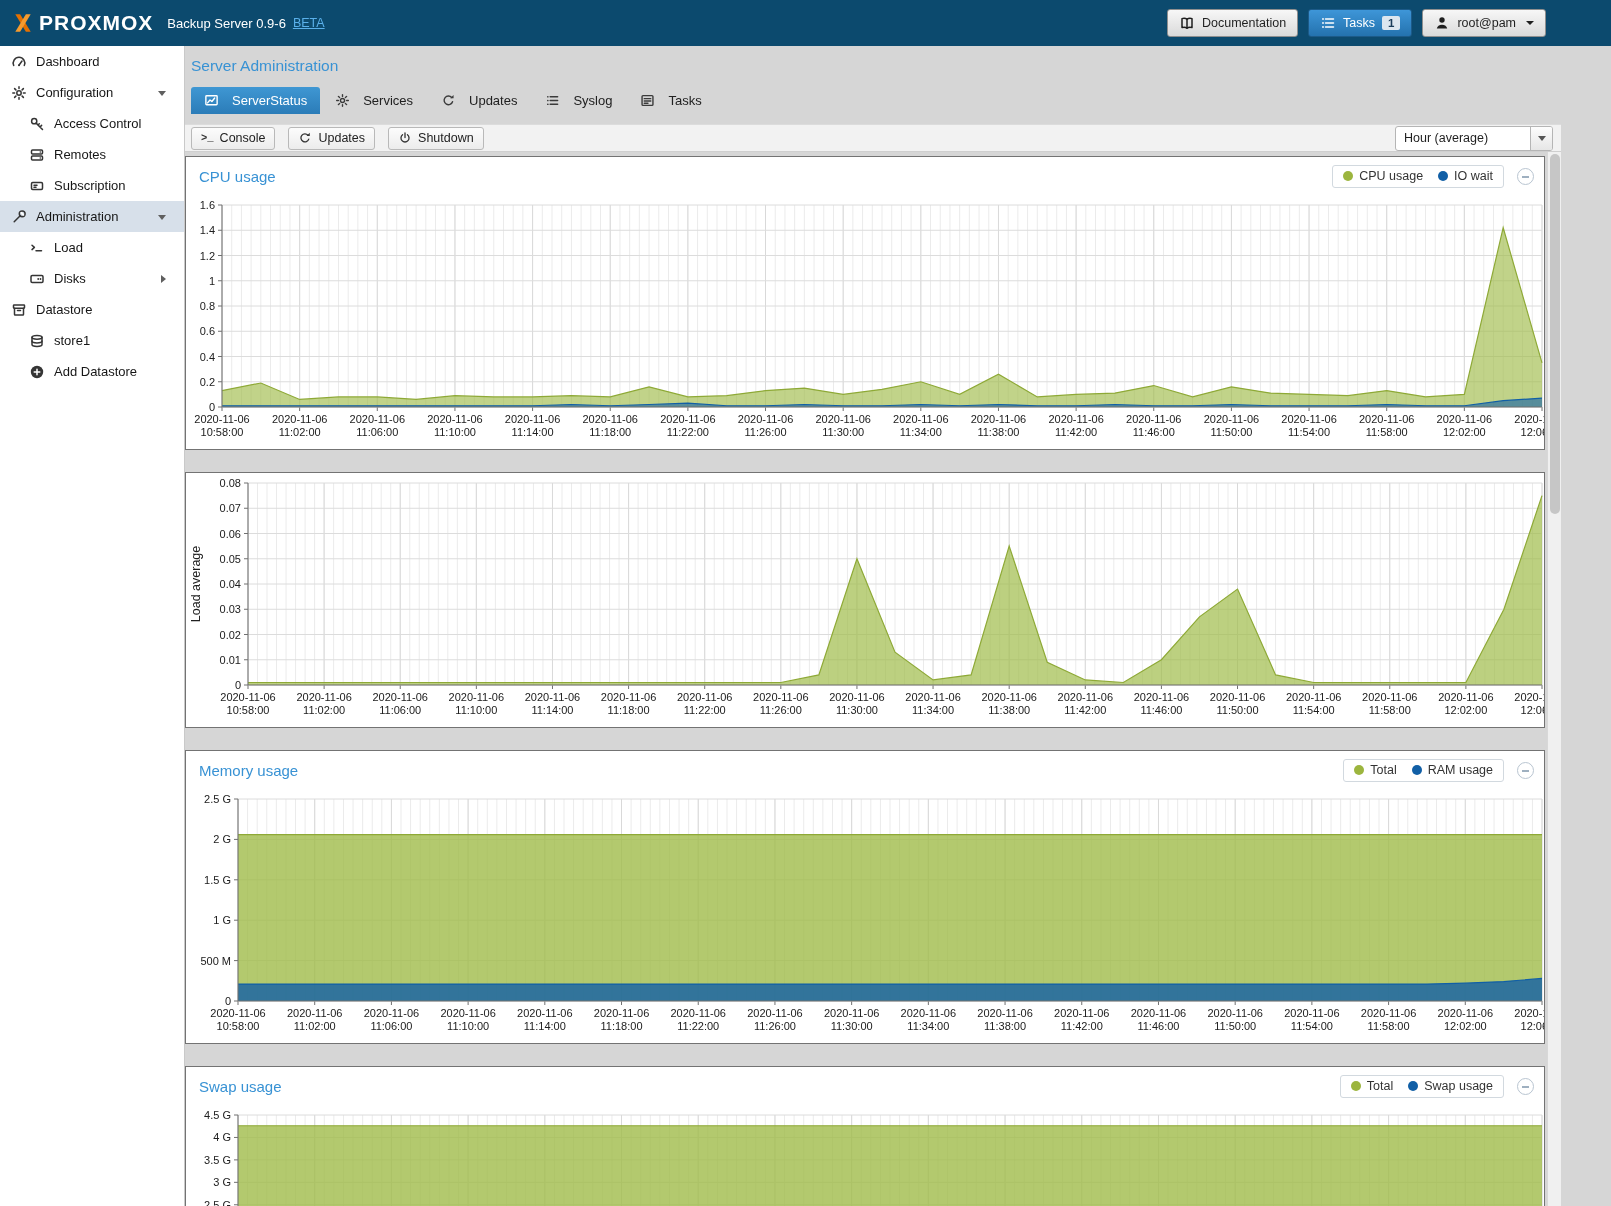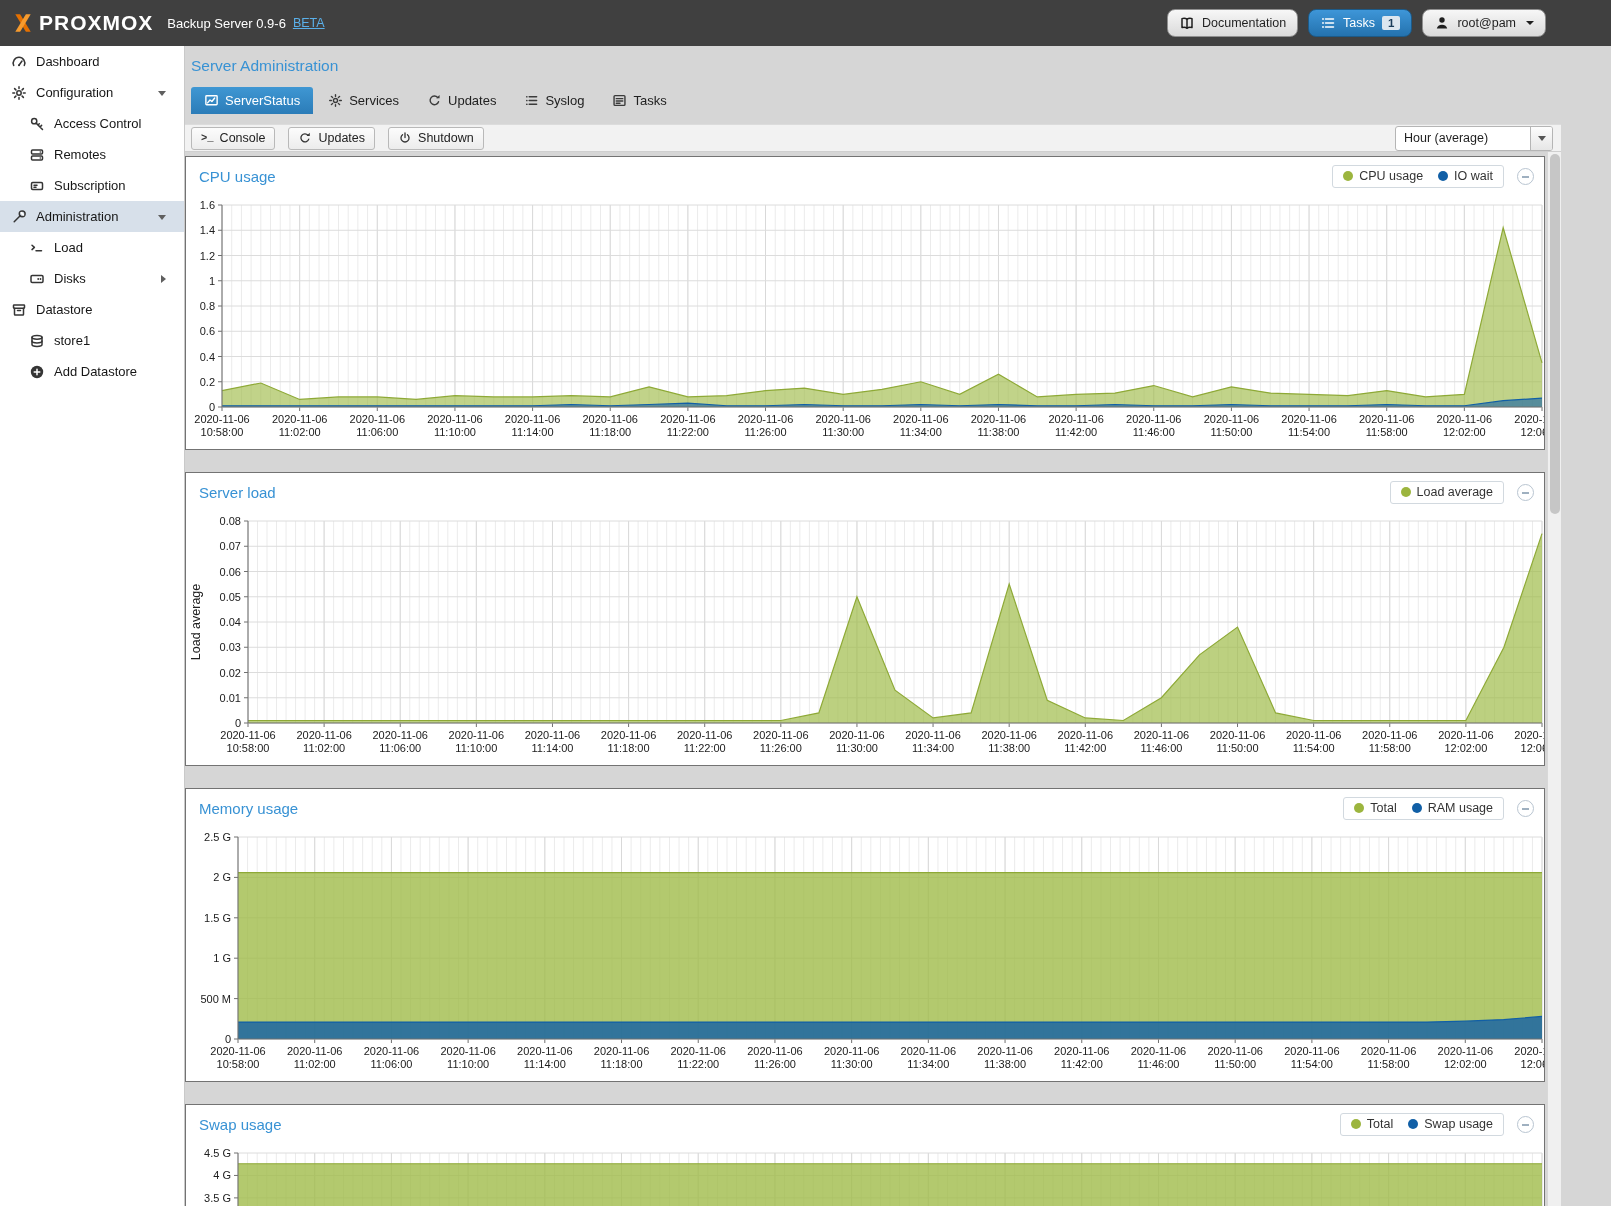--- a/index.html
+++ b/index.html
@@ -5,48 +5,48 @@
   * { margin:0; padding:0; box-sizing:border-box; }
   html,body { width:1611px; height:1206px; }
   body { overflow:hidden; background:#d6d6d6; font-family:"Liberation Sans",sans-serif; font-size:13px; color:#1f1f1f; }
 
   
   svg.ic *:not(.f) { fill:none; stroke:currentColor; stroke-width:1.5; stroke-linecap:round; stroke-linejoin:round; }
   svg.ic .f { fill:currentColor; stroke:none; }
   svg.ic .wn { stroke:#fff; fill:none; }
 
   
-  .header { height:46px; background:#404040; display:flex; align-items:center; padding:0 12px; }
+  .header { height:46px; background:#0c4a6e; display:flex; align-items:center; padding:0 12px; }
   .logo { display:flex; align-items:center; gap:5px; }
   .logo-text { color:#fff; font-weight:bold; font-size:21px; letter-spacing:1px; }
   .product { color:#fff; font-size:13px; margin-left:14px; }
   .beta { color:#5ab0ea; font-size:12.5px; text-decoration:underline; cursor:pointer; margin-left:7px; }
   .header-right { margin-left:auto; display:flex; gap:10px; margin-right:53px; }
-  .hbtn { display:inline-flex; align-items:center; gap:7px; height:28px; padding:0 11px; border:1px solid #8f8f8f; border-radius:8px;
+  .hbtn { display:inline-flex; align-items:center; gap:7px; height:28px; padding:0 11px; border:1px solid #8f8f8f; border-radius:3px;
           background:linear-gradient(#f7f7f7,#dadada); font-size:12.5px; color:#1f1f1f; cursor:pointer; font-family:inherit; }
   .hbtn.tasks { background:linear-gradient(#3e96d8,#2472ae); border-color:#1c5a88; color:#fff; }
   .badge { background:#dce6ef; color:#1a3c5a; border-radius:2px; padding:1px 6px; font-size:11.5px; font-weight:bold; }
   .caret { width:0; height:0; border-left:4px solid transparent; border-right:4px solid transparent; border-top:4px solid currentColor; margin-left:3px; }
 
   
   .body-row { display:flex; height:1160px; }
   .sidebar { width:185px; background:#fff; border-right:1px solid #c9c9c9; }
   .nav-item { position:relative; display:flex; align-items:center; height:31px; padding-left:10px; gap:9px; cursor:pointer; }
   .nav-item.lvl1 { padding-left:28px; }
   .nav-item.selected { background:#d7e0ea; }
   .nicon { width:17px; display:flex; justify-content:center; color:#353535; }
   .nlabel { font-size:13px; color:#161616; }
   .expander { position:absolute; right:18px; top:50%; width:0; height:0; }
   .expander.down  { margin-top:-2px; border-left:4px solid transparent; border-right:4px solid transparent; border-top:5px solid #5f5f5f; }
   .expander.right { margin-top:-4px; border-top:4px solid transparent; border-bottom:4px solid transparent; border-left:5px solid #5f5f5f; }
 
   .content { width:1376px; display:flex; flex-direction:column; }
   .page-title { color:#3892d4; font-size:15.5px; padding:11px 0 12px 6px; }
   .tabbar { display:flex; gap:2px; padding-left:6px; }
-  .tab { display:flex; align-items:center; gap:6px; height:27px; padding:0 13px; font-size:13px; color:#212121; border-radius:3px 3px 0 0; cursor:pointer; }
+  .tab { display:flex; align-items:center; gap:13px; height:27px; padding:0 13px; font-size:13px; color:#212121; border-radius:3px 3px 0 0; cursor:pointer; }
   .tab .ticon { color:#3b3b3b; display:flex; }
   .tab.active { background:linear-gradient(#3f97d3,#2b7cb8); color:#fff; }
   .tab.active .ticon { color:#fff; }
 
   .toolbar { margin-top:10px; height:28px; background:#f2f2f2; border-top:1px solid #dcdcdc; border-bottom:1px solid #cfcfcf;
              display:flex; align-items:center; gap:13px; padding:0 8px 0 6px; }
   .tbtn { display:inline-flex; align-items:center; gap:6px; height:23px; padding:0 9px; background:linear-gradient(#fcfcfc,#ececec);
           border:1px solid #b9b9b9; border-radius:3px; font-size:12.5px; color:#222; cursor:pointer; font-family:inherit; }
   .gly-term { font-family:"Liberation Mono",monospace; font-size:10.5px; font-weight:bold; color:#333; }
   .gly { color:#333; display:flex; }
@@ -579,30 +579,20 @@
               <polyline points="36,195.59 74.82,188.01 113.65,204.43 152.47,201.9 191.29,201.9 230.12,204.43 268.94,200.64 307.76,201.9 346.59,201.9 385.41,200.64 424.24,201.9 463.06,191.8 501.88,201.9 540.71,200.64 579.53,195.59 618.35,193.06 657.18,199.38 696,194.33 734.82,186.75 773.65,199.38 812.47,179.18 851.29,201.9 890.12,199.38 928.94,198.11 967.76,190.54 1006.59,201.9 1045.41,191.8 1084.24,198.11 1123.06,199.38 1161.88,200.64 1200.71,195.59 1239.53,201.9 1278.35,199.38 1317.18,32.73 1356,167.81" fill="none" stroke="#8ea936" stroke-width="1.2"></polyline>
               <polygon points="36,212 36,210.74 74.82,210.74 113.65,210.74 152.47,210.74 191.29,210.74 230.12,210.74 268.94,210.74 307.76,210.74 346.59,210.74 385.41,209.48 424.24,210.74 463.06,209.48 501.88,208.21 540.71,210.74 579.53,210.74 618.35,209.48 657.18,210.74 696,210.74 734.82,209.48 773.65,210.74 812.47,209.48 851.29,210.74 890.12,210.74 928.94,209.48 967.76,210.74 1006.59,210.74 1045.41,209.48 1084.24,210.74 1123.06,210.74 1161.88,210.74 1200.71,209.48 1239.53,210.74 1278.35,210.74 1317.18,205.69 1356,203.16 1356,212" fill="rgba(17,95,166,0.6)"></polygon>
               <polyline points="36,210.74 74.82,210.74 113.65,210.74 152.47,210.74 191.29,210.74 230.12,210.74 268.94,210.74 307.76,210.74 346.59,210.74 385.41,209.48 424.24,210.74 463.06,209.48 501.88,208.21 540.71,210.74 579.53,210.74 618.35,209.48 657.18,210.74 696,210.74 734.82,209.48 773.65,210.74 812.47,209.48 851.29,210.74 890.12,210.74 928.94,209.48 967.76,210.74 1006.59,210.74 1045.41,209.48 1084.24,210.74 1123.06,210.74 1161.88,210.74 1200.71,209.48 1239.53,210.74 1278.35,210.74 1317.18,205.69 1356,203.16" fill="none" stroke="#115fa6" stroke-width="1.2"></polyline>
               <line x1="36" x2="36" y1="10" y2="212" stroke="#707070"></line>
               <line x1="36" x2="1356" y1="212" y2="212" stroke="#707070"></line>
             </svg>
           </div>
       </section>
 
       <section class="panel">
-        <div class="panel-hd">
-          <span class="panel-title">Server load</span>
-          <div class="legend">
-            <span class="leg-item">
-              <i class="dot" style="background: rgb(156, 181, 62);"></i>
-              <span>Load average</span>
-            </span>
-          </div>
-          <span class="tool-collapse"></span>
-        </div>
         <div class="chart">
             <svg width="1358" height="254" style="display:block" font-family="Liberation Sans, sans-serif" font-size="11" fill="#202020">
               <line x1="62" x2="62" y1="10" y2="212" stroke="#ebebeb"></line>
               <line x1="71.51" x2="71.51" y1="10" y2="212" stroke="#ebebeb"></line>
               <line x1="81.03" x2="81.03" y1="10" y2="212" stroke="#ebebeb"></line>
               <line x1="90.54" x2="90.54" y1="10" y2="212" stroke="#ebebeb"></line>
               <line x1="100.06" x2="100.06" y1="10" y2="212" stroke="#ebebeb"></line>
               <line x1="109.57" x2="109.57" y1="10" y2="212" stroke="#ebebeb"></line>
               <line x1="119.09" x2="119.09" y1="10" y2="212" stroke="#ebebeb"></line>
               <line x1="128.6" x2="128.6" y1="10" y2="212" stroke="#ebebeb"></line>

